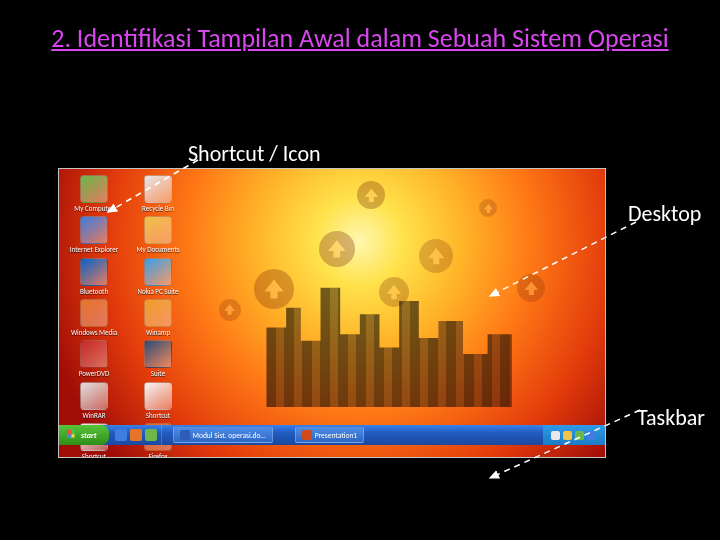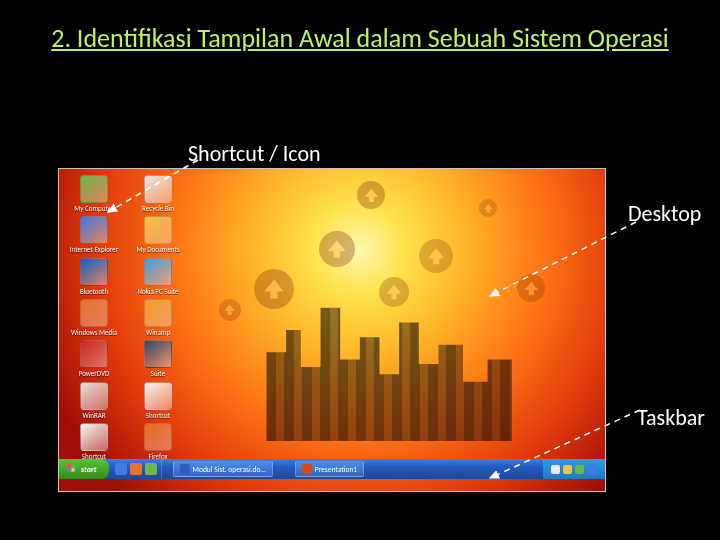--- a/index.html
+++ b/index.html
@@ -6,21 +6,21 @@
   body {
     width: 720px;
     height: 540px;
     background: #000;
     font-family: Calibri, Arial, sans-serif;
     color: #000;
     overflow: hidden;
     position: relative;
   }
   .title {
-    color: #bef264;
+    color: #d946ef;
     font-size: 26px;
     text-align: center;
     text-decoration: underline;
     padding: 22px 40px 10px;
     line-height: 1.25;
   }
   .label {
     position: absolute;
     color: #fff;
     font-size: 22px;
@@ -28,21 +28,21 @@
   .label-shortcut { top: 140px; left: 188px; }
   .label-desktop { top: 200px; left: 628px; }
   .label-taskbar { top: 392px; left: 637px; margin-top: 12px; }
 
   
   .shot {
     position: absolute;
     left: 58px;
     top: 168px;
     width: 548px;
-    height: 324px;
+    height: 290px;
     background: #fff;
     overflow: hidden;
     border: 1px solid #c4c4c4;
   }
   .desktop-area {
     position: absolute;
     inset: 0;
     background: radial-gradient(circle at 55% 25%, #fff7b0 0%, #ffe24a 12%, #ffb428 28%, #ff7a16 46%, #e23b0b 68%, #a00d07 88%);
   }
   

